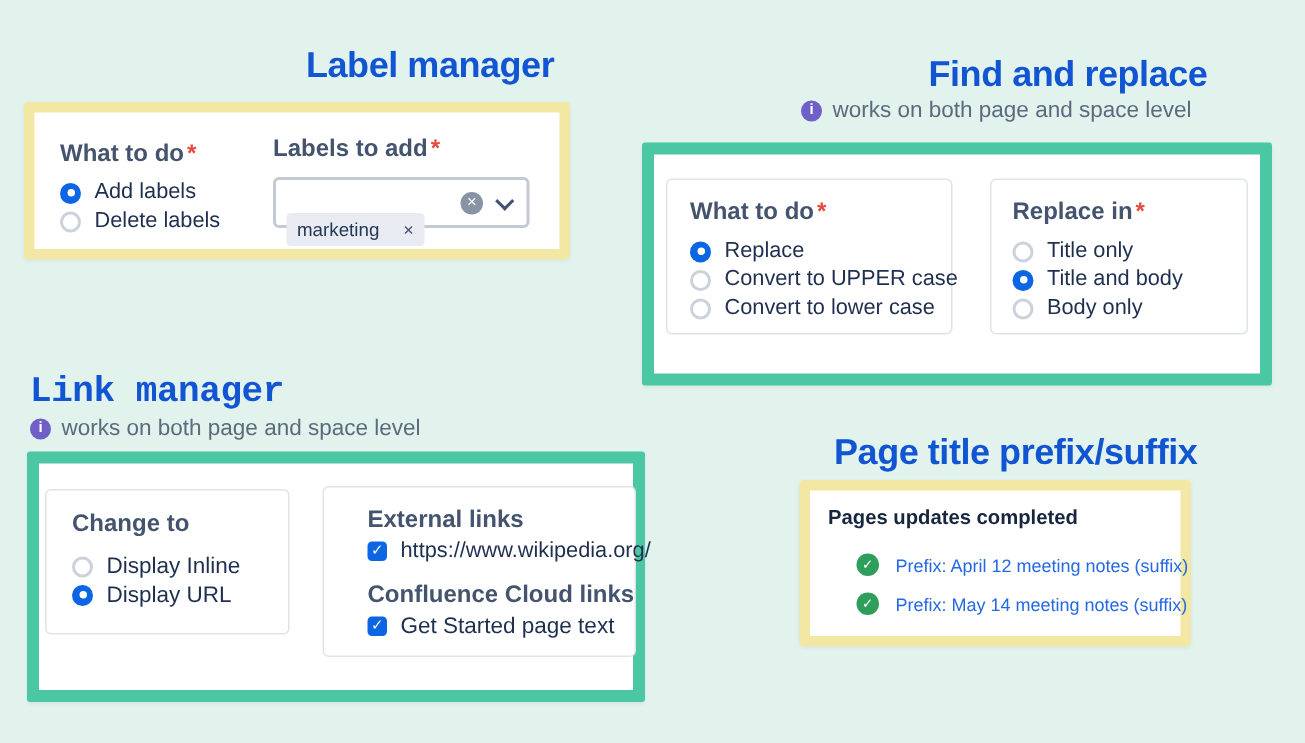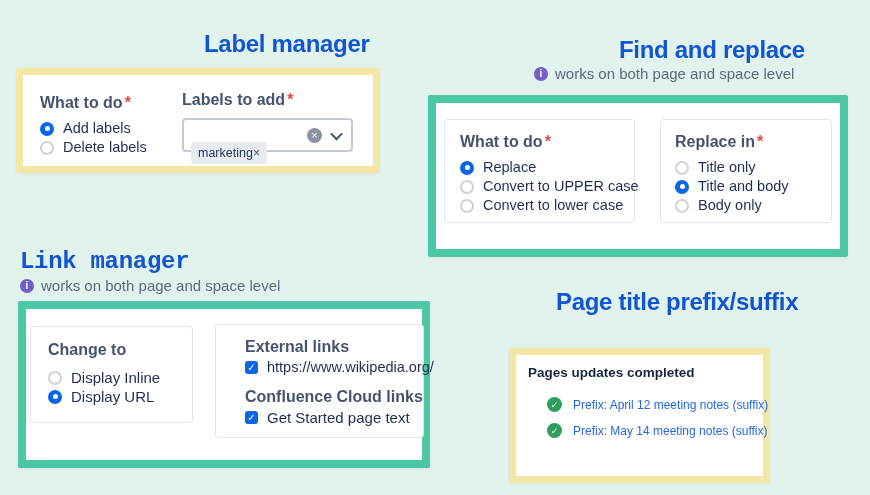--- a/index.html
+++ b/index.html
@@ -44,21 +44,21 @@
     margin:-2.5px 0 0 -2.5px;border-radius:50%;background:#fff;}
   .radio.off{background:#fff;border:2px solid #ccd2dc;}
   .cb{width:13px;height:13px;border-radius:3px;background:#0c66e4;color:#fff;
     display:flex;align-items:center;justify-content:center;font-size:10px;
     line-height:1;font-family:"DejaVu Sans",sans-serif;flex:0 0 auto;}
   
   .tag-input{width:171px;height:34px;border:2px solid #c3cad4;border-radius:4px;
     box-sizing:border-box;display:flex;align-items:center;padding:0 10px 0 7px;
     gap:10px;background:#fff;}
   .chip{background:#e9ebf2;border-radius:3px;padding:4px 7px;font-size:12.5px;
-    color:#243757;display:flex;align-items:center;gap:0;white-space:nowrap;margin-top:36px;}
+    color:#243757;display:flex;align-items:center;gap:16px;white-space:nowrap;margin-top:36px;}
   .chip-x{font-size:12px;color:#44546f;}
   .clear-btn{width:15px;height:15px;border-radius:50%;background:#8893a4;color:#fff;
     display:flex;align-items:center;justify-content:center;font-size:11px;
     line-height:1;margin-left:auto;flex:0 0 auto;}
   .chev{width:7px;height:7px;border-right:2px solid #44546f;
     border-bottom:2px solid #44546f;transform:rotate(45deg) translate(-1px,-1px);
     flex:0 0 auto;}
   
   .status-heading{font-size:13.5px;font-weight:700;color:#17263f;white-space:nowrap;}
   .result-row{display:flex;align-items:center;gap:11px;padding-left:19px;white-space:nowrap;}
@@ -188,21 +188,21 @@
     <div class="field-label mt13">Confluence Cloud links</div>
     <div class="opt lg mt4">
       <span class="cb">✓</span>
       <span>Get Started page text</span>
     </div>
   </div>
 </div>
 
 <div class="h-title" style="left:556px;top:288px;">Page title prefix/suffix</div>
 
-<div class="panel yellow" style="left:509px;top:320px;width:261px;height:135px;padding:10px 0 0 12px;margin-top:28px;">
+<div class="panel yellow" style="left:533px;top:320px;width:261px;height:111px;padding:10px 0 0 12px;">
   <div class="status-heading">Pages updates completed</div>
   <div class="result-row" style="margin-top:17px;">
     <span class="check-icon">✓</span>
     <span class="result-text">Prefix: April 12 meeting notes (suffix)</span>
   </div>
   <div class="result-row" style="margin-top:11px;">
     <span class="check-icon">✓</span>
     <span class="result-text">Prefix: May 14 meeting notes (suffix)</span>
   </div>
 </div>

